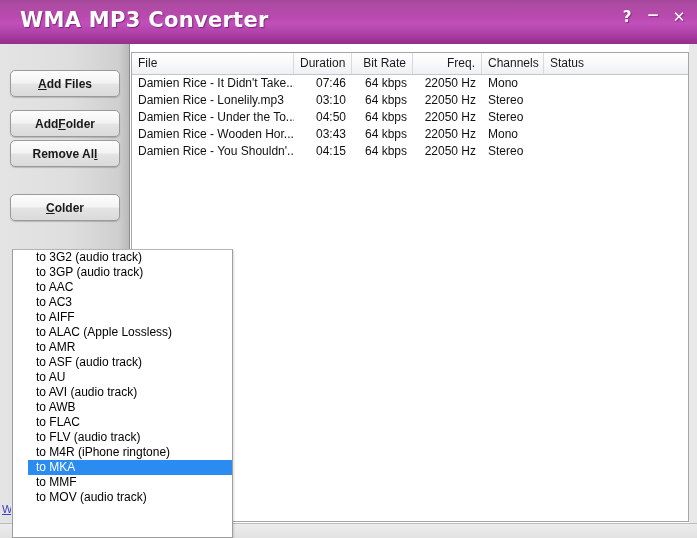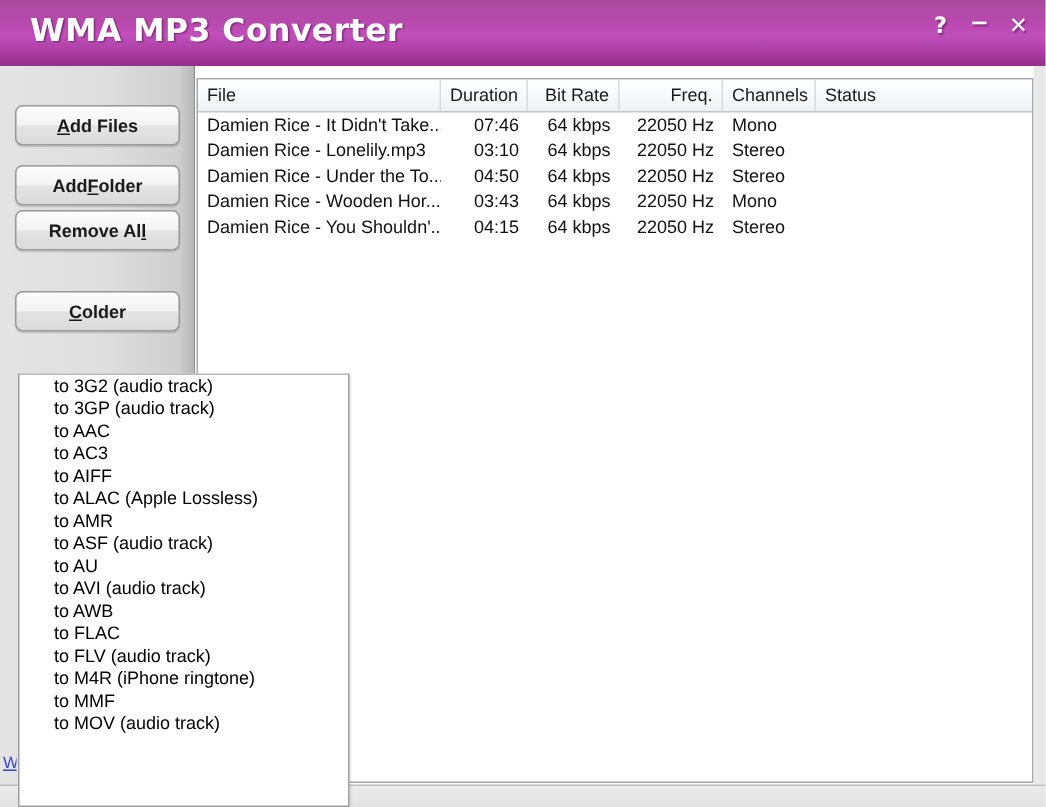--- a/index.html
+++ b/index.html
@@ -381,17 +381,18 @@
       <div class="dd-item">to AIFF</div>
       <div class="dd-item">to ALAC (Apple Lossless)</div>
       <div class="dd-item">to AMR</div>
       <div class="dd-item">to ASF (audio track)</div>
       <div class="dd-item">to AU</div>
       <div class="dd-item">to AVI (audio track)</div>
       <div class="dd-item">to AWB</div>
       <div class="dd-item">to FLAC</div>
       <div class="dd-item">to FLV (audio track)</div>
       <div class="dd-item">to M4R (iPhone ringtone)</div>
+      <div class="dd-item sel">to MKA</div>
       <div class="dd-item">to MMF</div>
       <div class="dd-item">to MOV (audio track)</div>
     </div>
 
 </div>
 
 </body></html>

